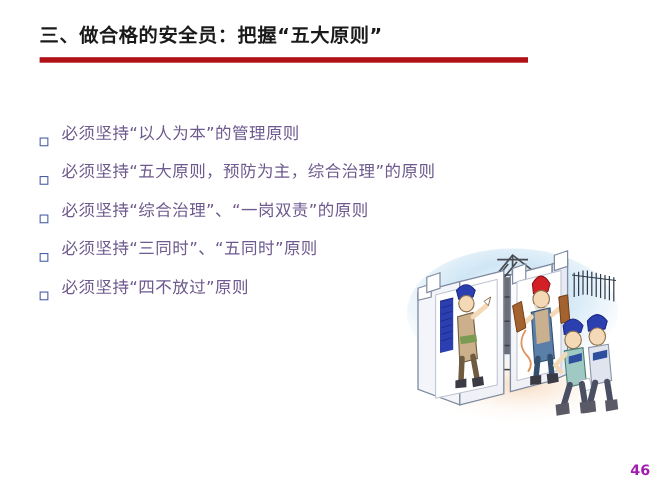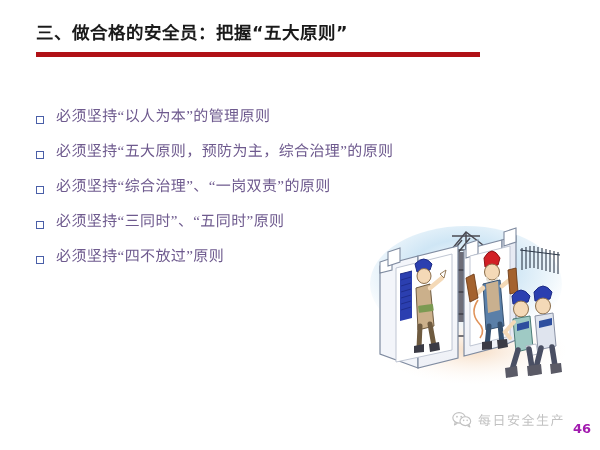--- a/index.html
+++ b/index.html
@@ -45,23 +45,22 @@
 
   
   #bullet-list {
     position: absolute;
     left: 36px;
     top: 98px;
     width: 470px;
   }
   .bullet-row {
     display: flex;
-    align-items: center;
+    align-items: flex-end;
     height: 35px;
-    font-family: Liberation Serif, serif;
   }
   .bullet-marker {
     flex: 0 0 auto;
     width: 8px;
     height: 8px;
     margin-top: 8px;
     margin-right: 12px;
     border: 1.6px solid #4a5fa8;
     background: #ffffff;
     box-sizing: border-box;
@@ -296,31 +295,16 @@
 
         <path d="M175 126 L170 146" stroke="#4a4f63" stroke-width="5.5" stroke-linecap="round"></path>
         <path d="M186 125 L189 144" stroke="#4a4f63" stroke-width="5.5" stroke-linecap="round"></path>
 
         <path d="M163 144 L175 142 L176 152 L164 154 Z" fill="#5a5a66"></path>
         <path d="M184 142 L195 141 L196 150 L185 152 Z" fill="#5a5a66"></path>
       </g>
     </svg>
   </div>
 
-  <div id="watermark">
-    <span>
-      <svg id="wechat-icon" viewBox="0 0 24 20" aria-hidden="true">
-        <ellipse cx="8.5" cy="8" rx="7.5" ry="6.3" fill="none" stroke="#8f8f8f" stroke-width="1.4"></ellipse>
-        <path d="M4 13 L3 16.5 L6.5 14.6" fill="none" stroke="#8f8f8f" stroke-width="1.4" stroke-linejoin="round"></path>
-        <circle cx="6" cy="6.6" r="1.05" fill="#8f8f8f"></circle>
-        <circle cx="11" cy="6.6" r="1.05" fill="#8f8f8f"></circle>
-        <ellipse cx="16" cy="12" rx="6.4" ry="5.3" fill="#ffffff" stroke="#8f8f8f" stroke-width="1.4"></ellipse>
-        <path d="M20.3 16.2 L21.4 19 L18.4 17.3" fill="#ffffff" stroke="#8f8f8f" stroke-width="1.4" stroke-linejoin="round"></path>
-        <circle cx="14" cy="11" r="0.95" fill="#8f8f8f"></circle>
-        <circle cx="18.2" cy="11" r="0.95" fill="#8f8f8f"></circle>
-      </svg>
-    </span>
-    <span id="watermark-text">每日安全生产</span>
-  </div>
 
   <div id="page-number">46</div>
 
 </div>
 
 </body></html>

